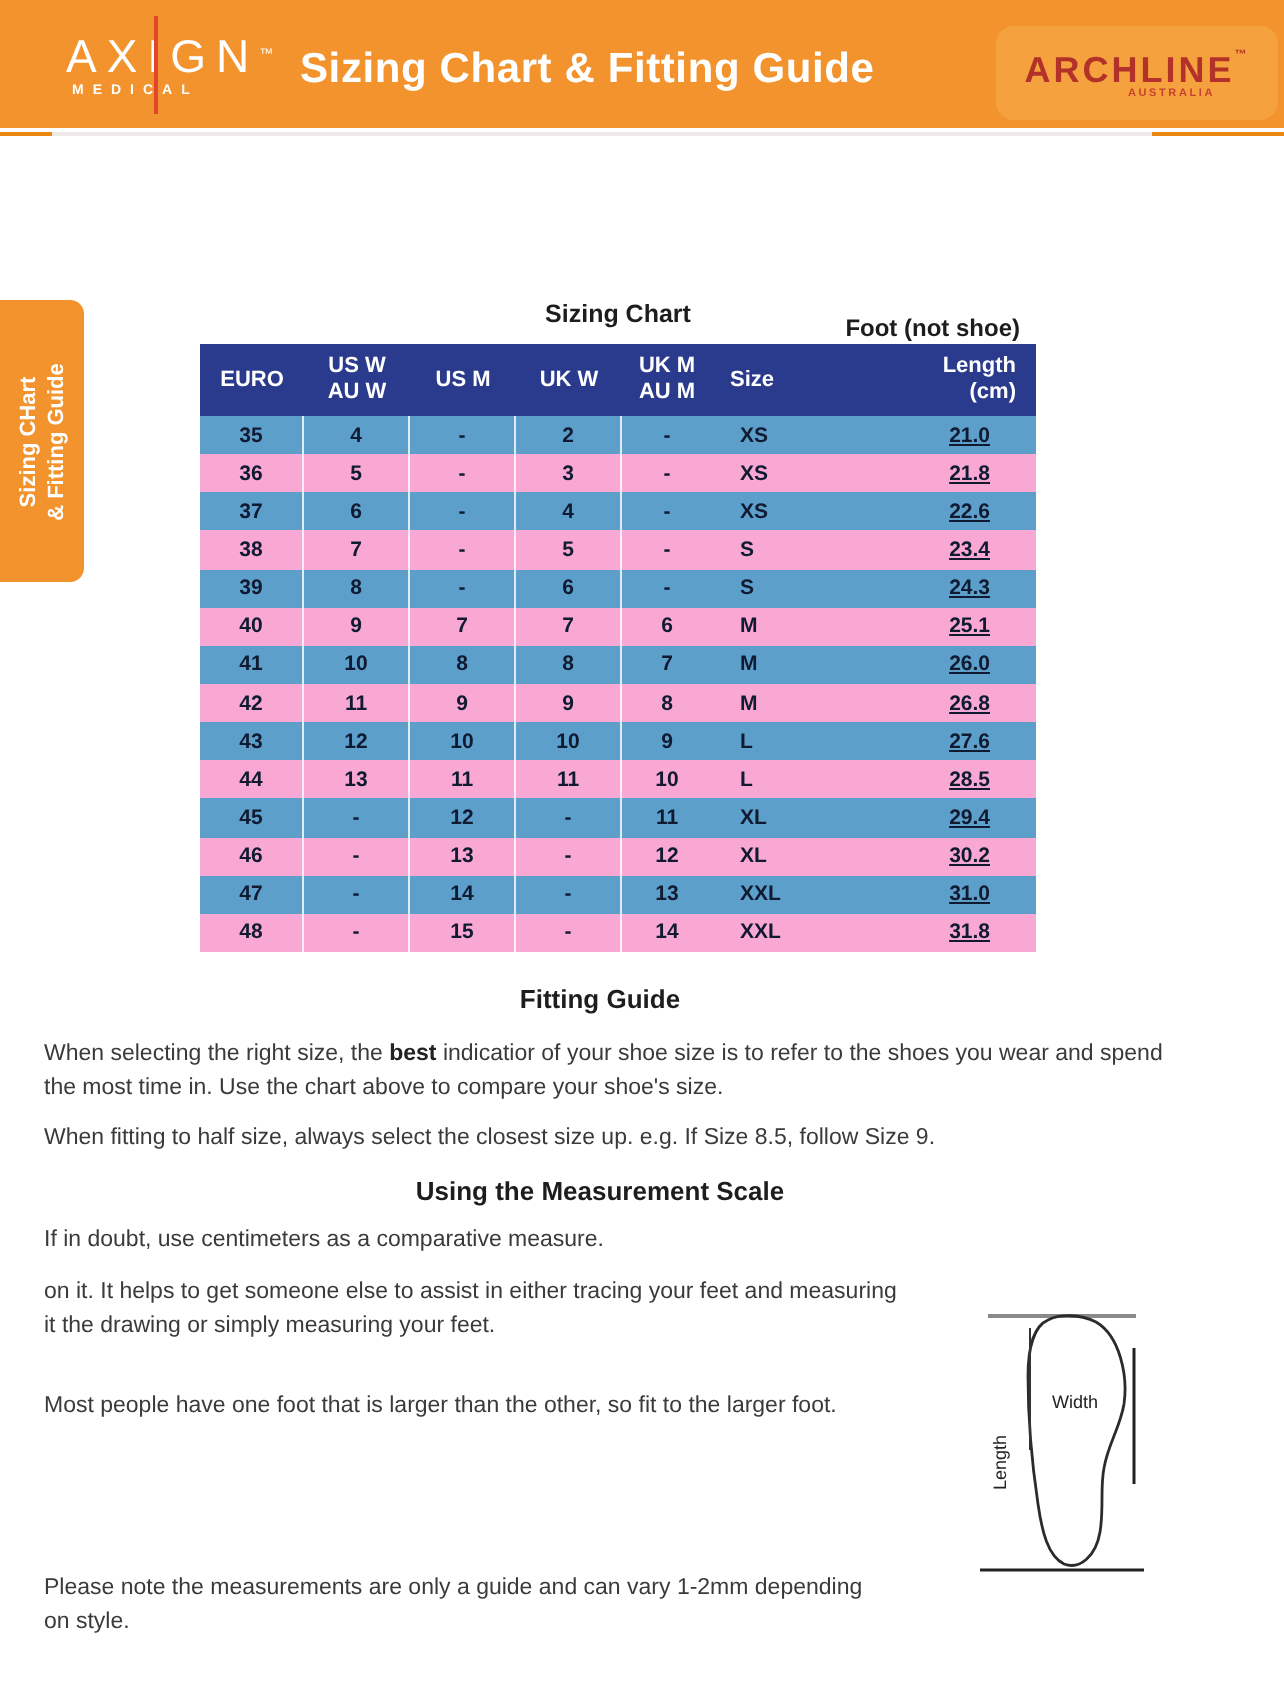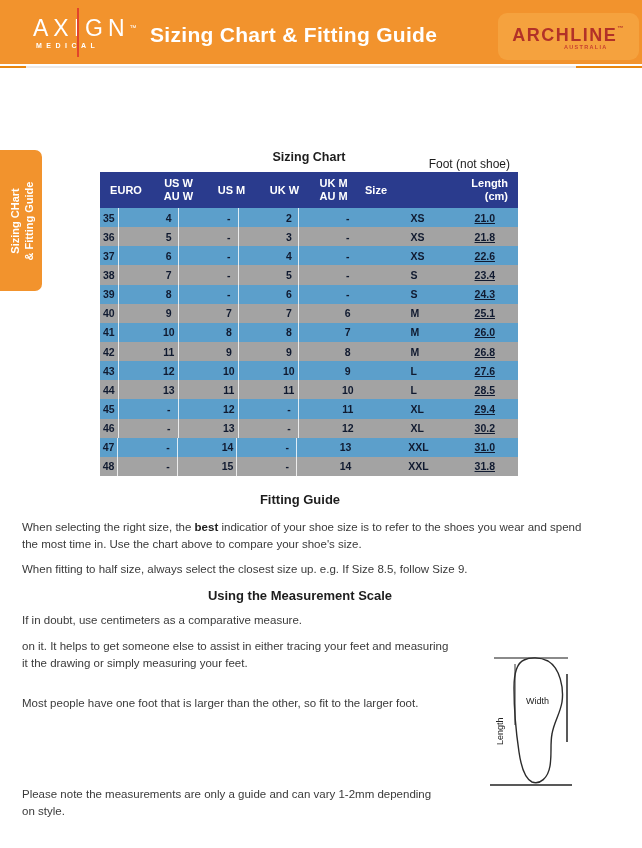--- a/index.html
+++ b/index.html
@@ -28,30 +28,30 @@
   
   .side-tab{position:absolute;left:0;top:150px;width:42px;height:141px;background:#F2932D;
             border-radius:0 7px 7px 0;}
   .side-tab-text{position:absolute;left:-49.5px;top:49.5px;width:141px;height:42px;
                  transform:rotate(-90deg);display:flex;flex-direction:column;justify-content:center;
                  text-align:center;color:#fff;font-weight:bold;font-size:11px;line-height:14px;}
 
   
   .chart-title{position:absolute;left:100px;top:150px;width:418px;text-align:center;
                font-weight:bold;font-size:12.5px;color:#1d1d1d;}
-  .foot-note{position:absolute;right:132px;top:157px;font-weight:normal;font-size:12px;color:#1d1d1d;}
+  .foot-note{position:absolute;right:132px;top:157px;font-weight:bold;font-size:12px;color:#1d1d1d;}
 
   
   .table{position:absolute;left:100px;top:172px;width:418px;}
   .thead{display:flex;height:36px;background:#2A3B8D;align-items:center;}
   .th{display:flex;flex-direction:column;justify-content:center;align-items:center;height:100%;
       color:#fff;font-weight:bold;font-size:11px;line-height:13px;box-sizing:border-box;}
   .tbody{display:flex;flex-direction:column;height:268px;}
-  .tr{display:flex;flex:1;background:#5C9FCB;gap:41px;}
-  .tr.alt{background:#a3a3a3;}
+  .tr{display:flex;flex:1;background:#5C9FCB;}
+  .tr.alt{background:#f9a8d4;}
   .td{display:flex;align-items:center;justify-content:center;font-weight:bold;font-size:10.5px;
       color:#101a30;box-sizing:border-box;}
   .c0{width:52px}.c1{width:53px}.c2{width:53px}.c3{width:53px}.c4{width:45px}.c5{width:64px}.c6{width:98px}
   .td.c0,.td.c1,.td.c2,.td.c3{border-right:1px solid rgba(255,255,255,.8);}
   .td.c5{justify-content:flex-start;padding-left:14px;}
   .td.c6{justify-content:flex-end;padding-right:23px;text-decoration:underline;}
   .th.c5{align-items:flex-start;padding-left:9px;}
   .th.c6{align-items:flex-end;padding-right:10px;}
 
   

